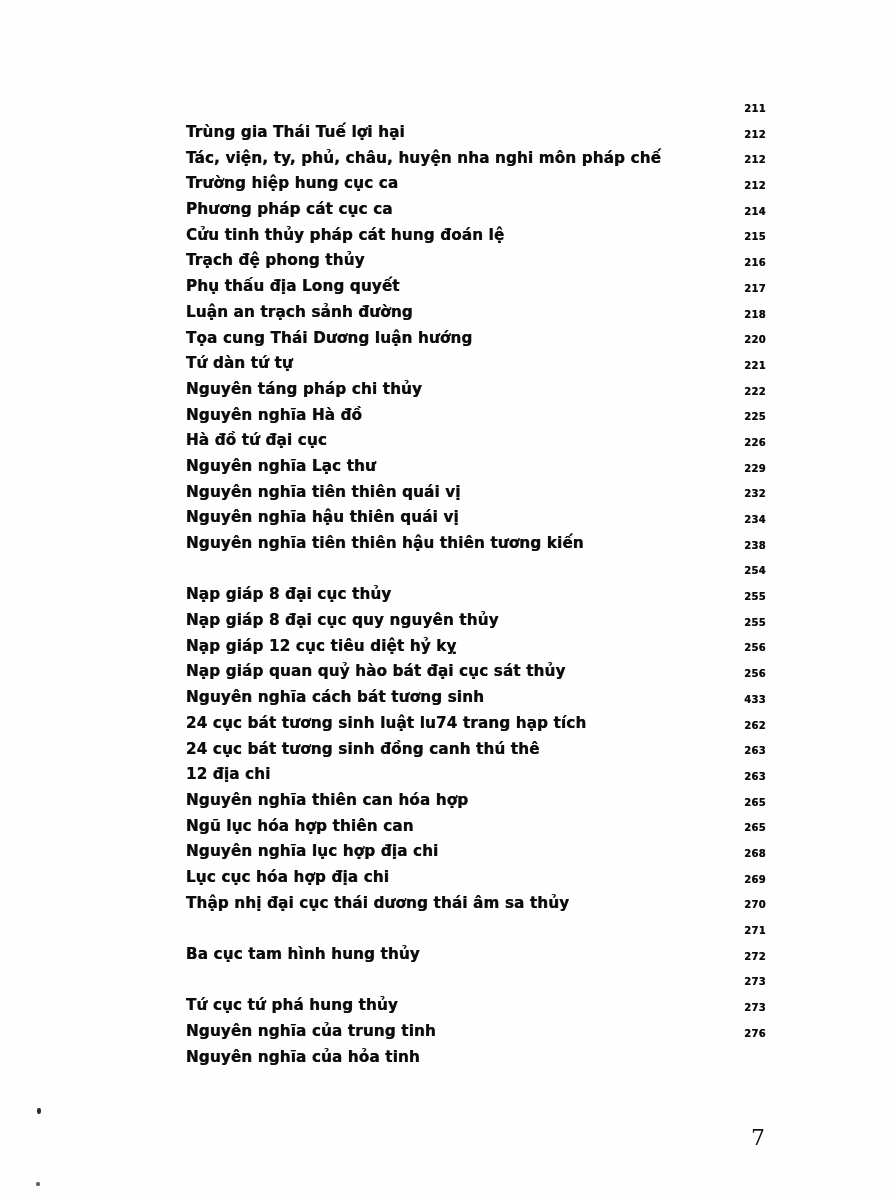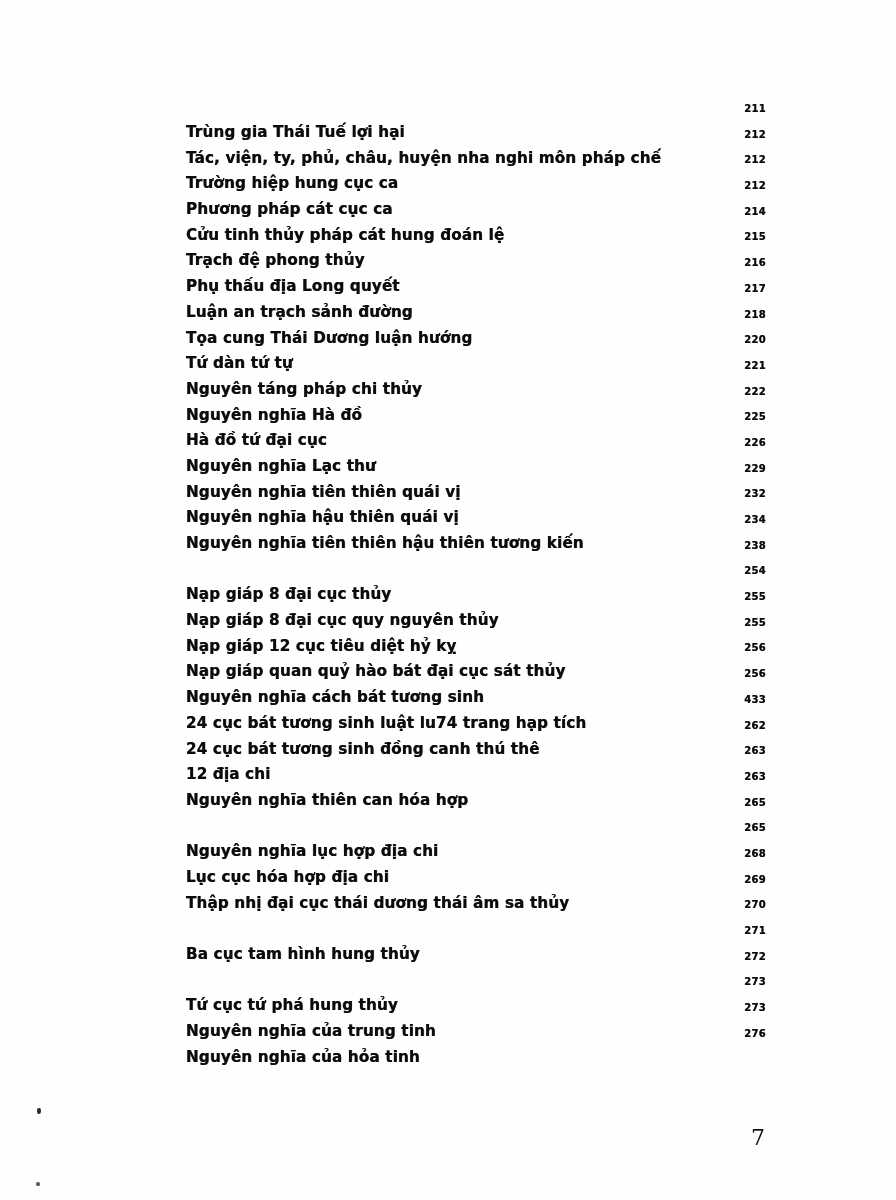--- a/index.html
+++ b/index.html
@@ -110,21 +110,21 @@
       <div class="toc-row"><span class="toc-page">238</span></div>
       <div class="toc-row"><span class="toc-title">Nạp giáp 8 đại cục thủy</span><span class="toc-page">254</span></div>
       <div class="toc-row"><span class="toc-title">Nạp giáp 8 đại cục quy nguyên thủy</span><span class="toc-page">255</span></div>
       <div class="toc-row"><span class="toc-title">Nạp giáp 12 cục tiêu diệt hỷ kỵ</span><span class="toc-page">255</span></div>
       <div class="toc-row"><span class="toc-title">Nạp giáp quan quỷ hào bát đại cục sát thủy</span><span class="toc-page">256</span></div>
       <div class="toc-row"><span class="toc-title">Nguyên nghĩa cách bát tương sinh</span><span class="toc-page">256</span></div>
       <div class="toc-row"><span class="toc-title">24 cục bát tương sinh luật lu74 trang hạp tích</span><span class="toc-page">433</span></div>
       <div class="toc-row"><span class="toc-title">24 cục bát tương sinh đồng canh thú thê</span><span class="toc-page">262</span></div>
       <div class="toc-row"><span class="toc-title">12 địa chi</span><span class="toc-page">263</span></div>
       <div class="toc-row"><span class="toc-title">Nguyên nghĩa thiên can hóa hợp</span><span class="toc-page">263</span></div>
-      <div class="toc-row"><span class="toc-page">265</span></div>
+      <div class="toc-row"><span class="toc-title">Ngũ lục hóa hợp thiên can</span><span class="toc-page">265</span></div>
       <div class="toc-row"><span class="toc-title">Nguyên nghĩa lục hợp địa chi</span><span class="toc-page">265</span></div>
       <div class="toc-row"><span class="toc-title">Lục cục hóa hợp địa chi</span><span class="toc-page">268</span></div>
       <div class="toc-row"><span class="toc-title">Thập nhị đại cục thái dương thái âm sa thủy</span><span class="toc-page">269</span></div>
       <div class="toc-row"><span class="toc-page">270</span></div>
       <div class="toc-row"><span class="toc-title">Ba cục tam hình hung thủy</span><span class="toc-page">271</span></div>
       <div class="toc-row"><span class="toc-page">272</span></div>
       <div class="toc-row"><span class="toc-title">Tứ cục tứ phá hung thủy</span><span class="toc-page">273</span></div>
       <div class="toc-row"><span class="toc-title">Nguyên nghĩa của trung tinh</span><span class="toc-page">273</span></div>
       <div class="toc-row"><span class="toc-title">Nguyên nghĩa của hỏa tinh</span><span class="toc-page">276</span></div>
     </div>

